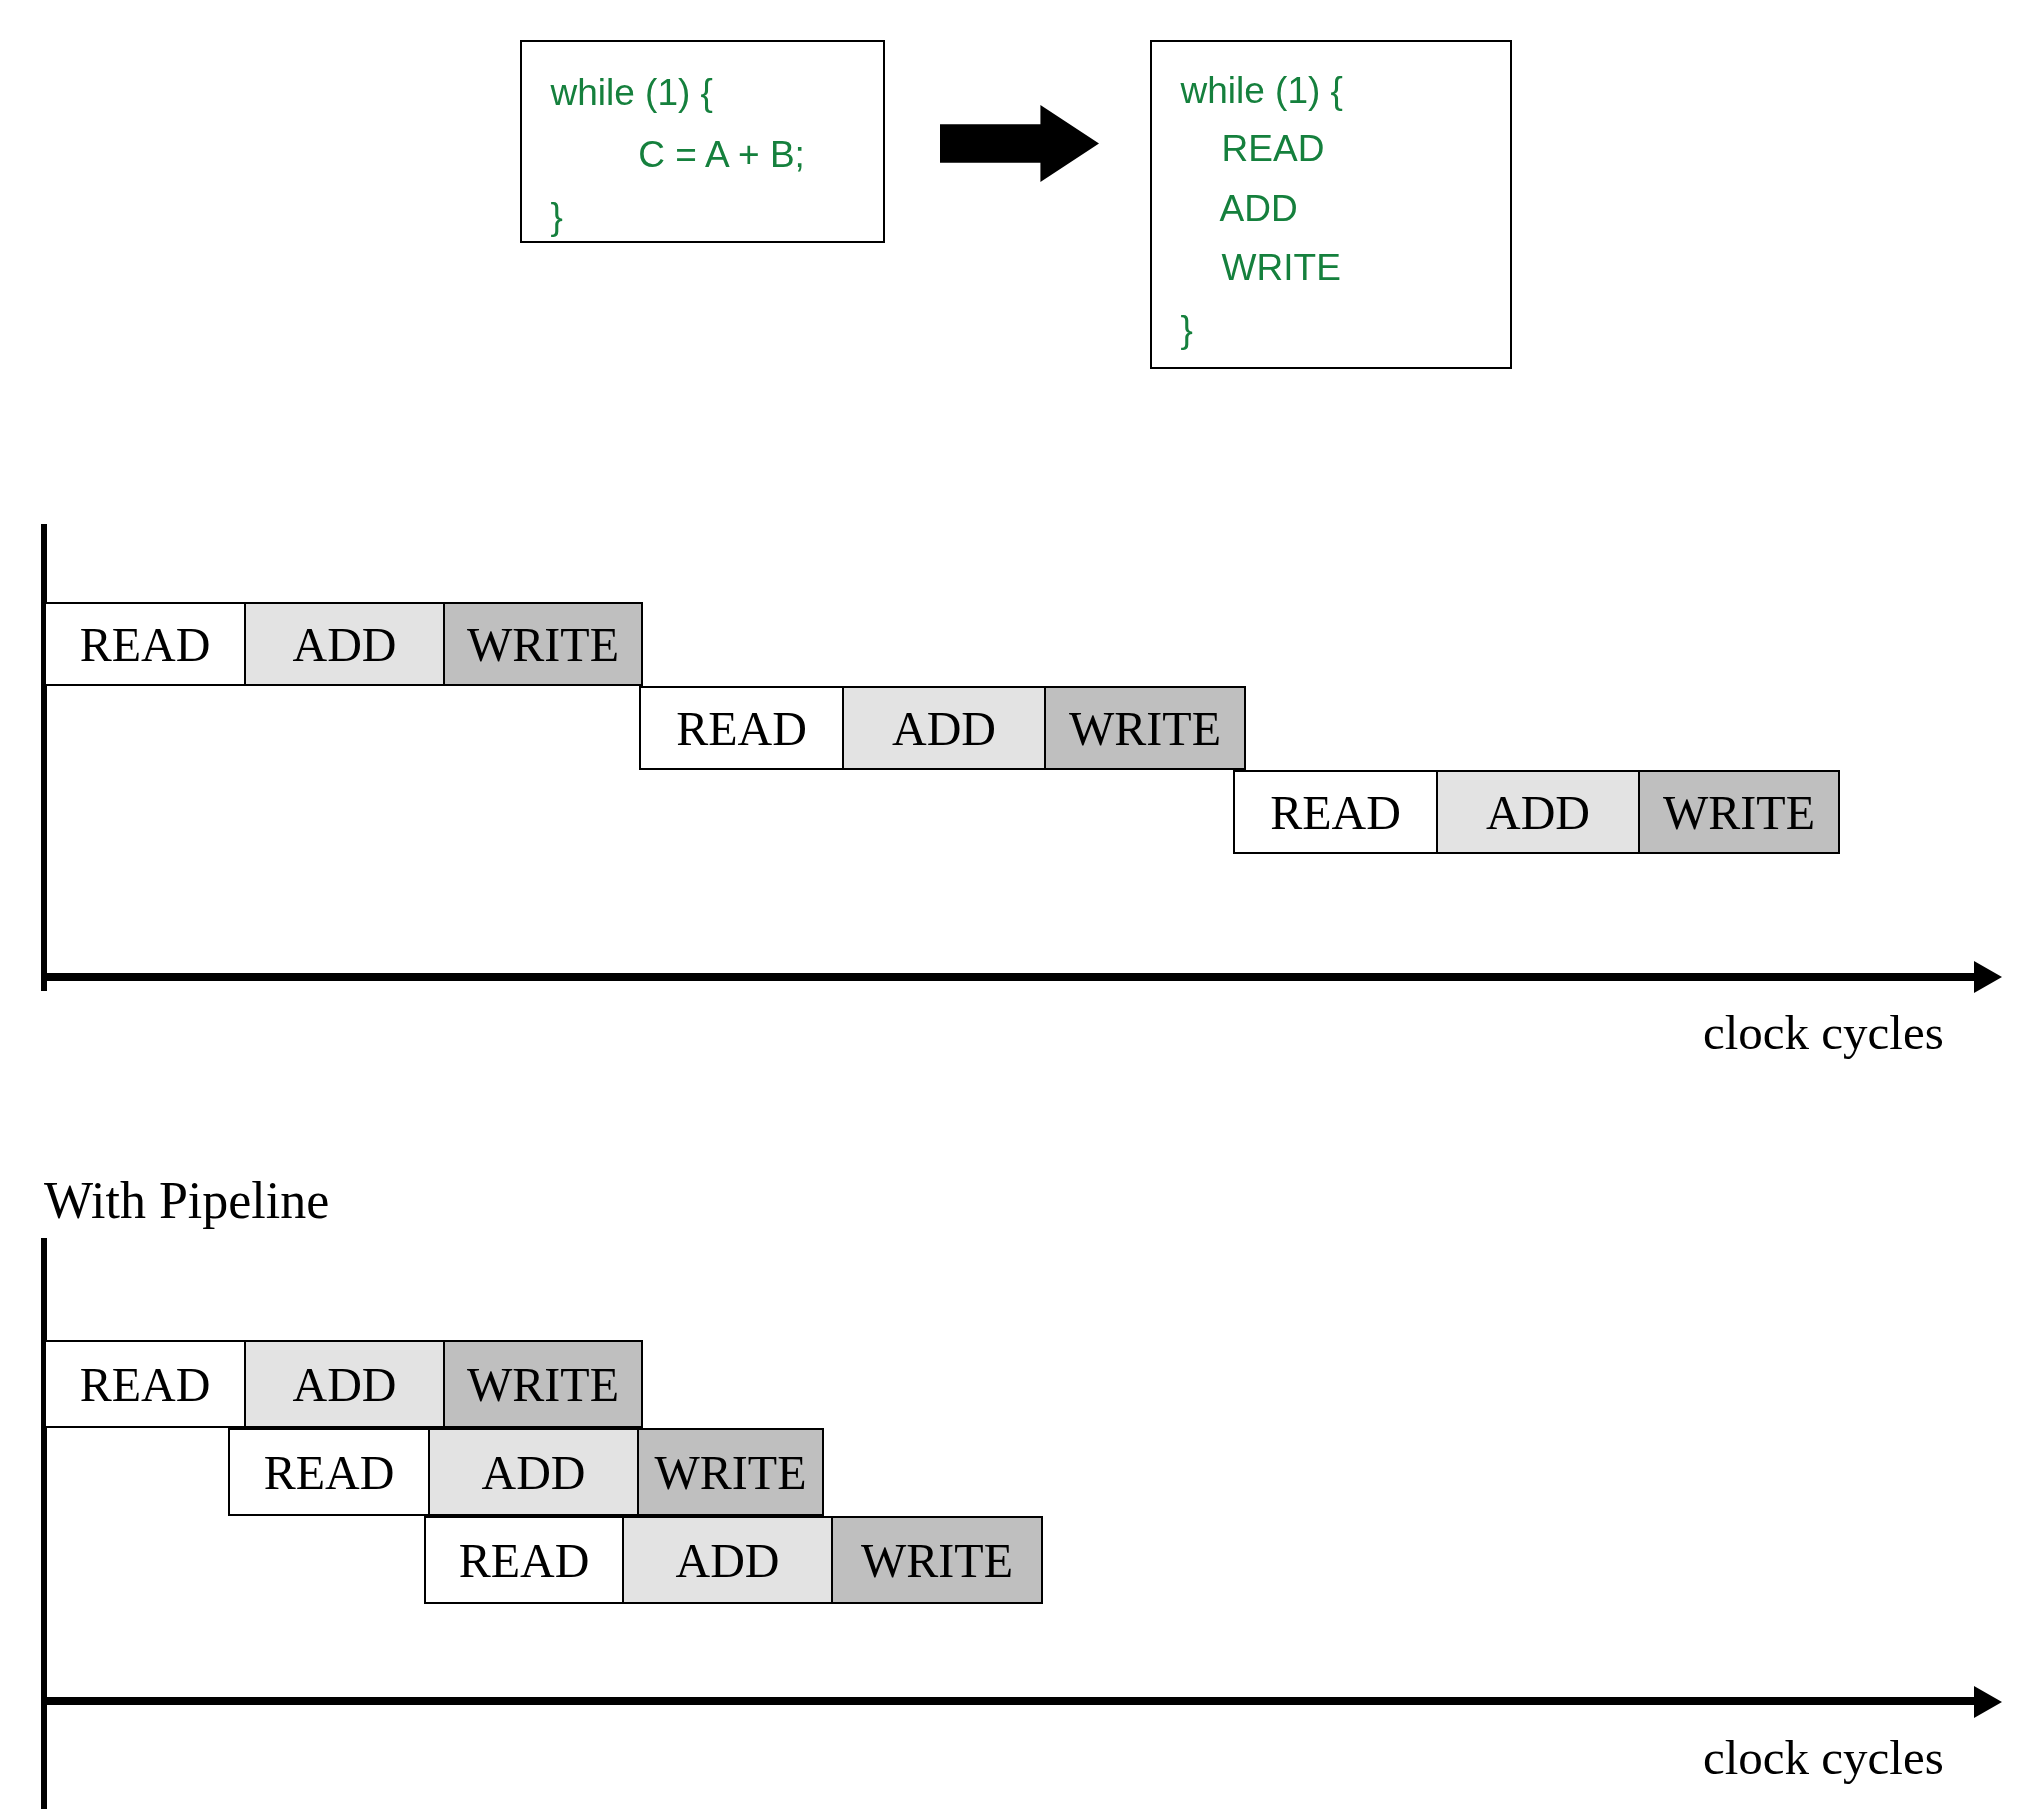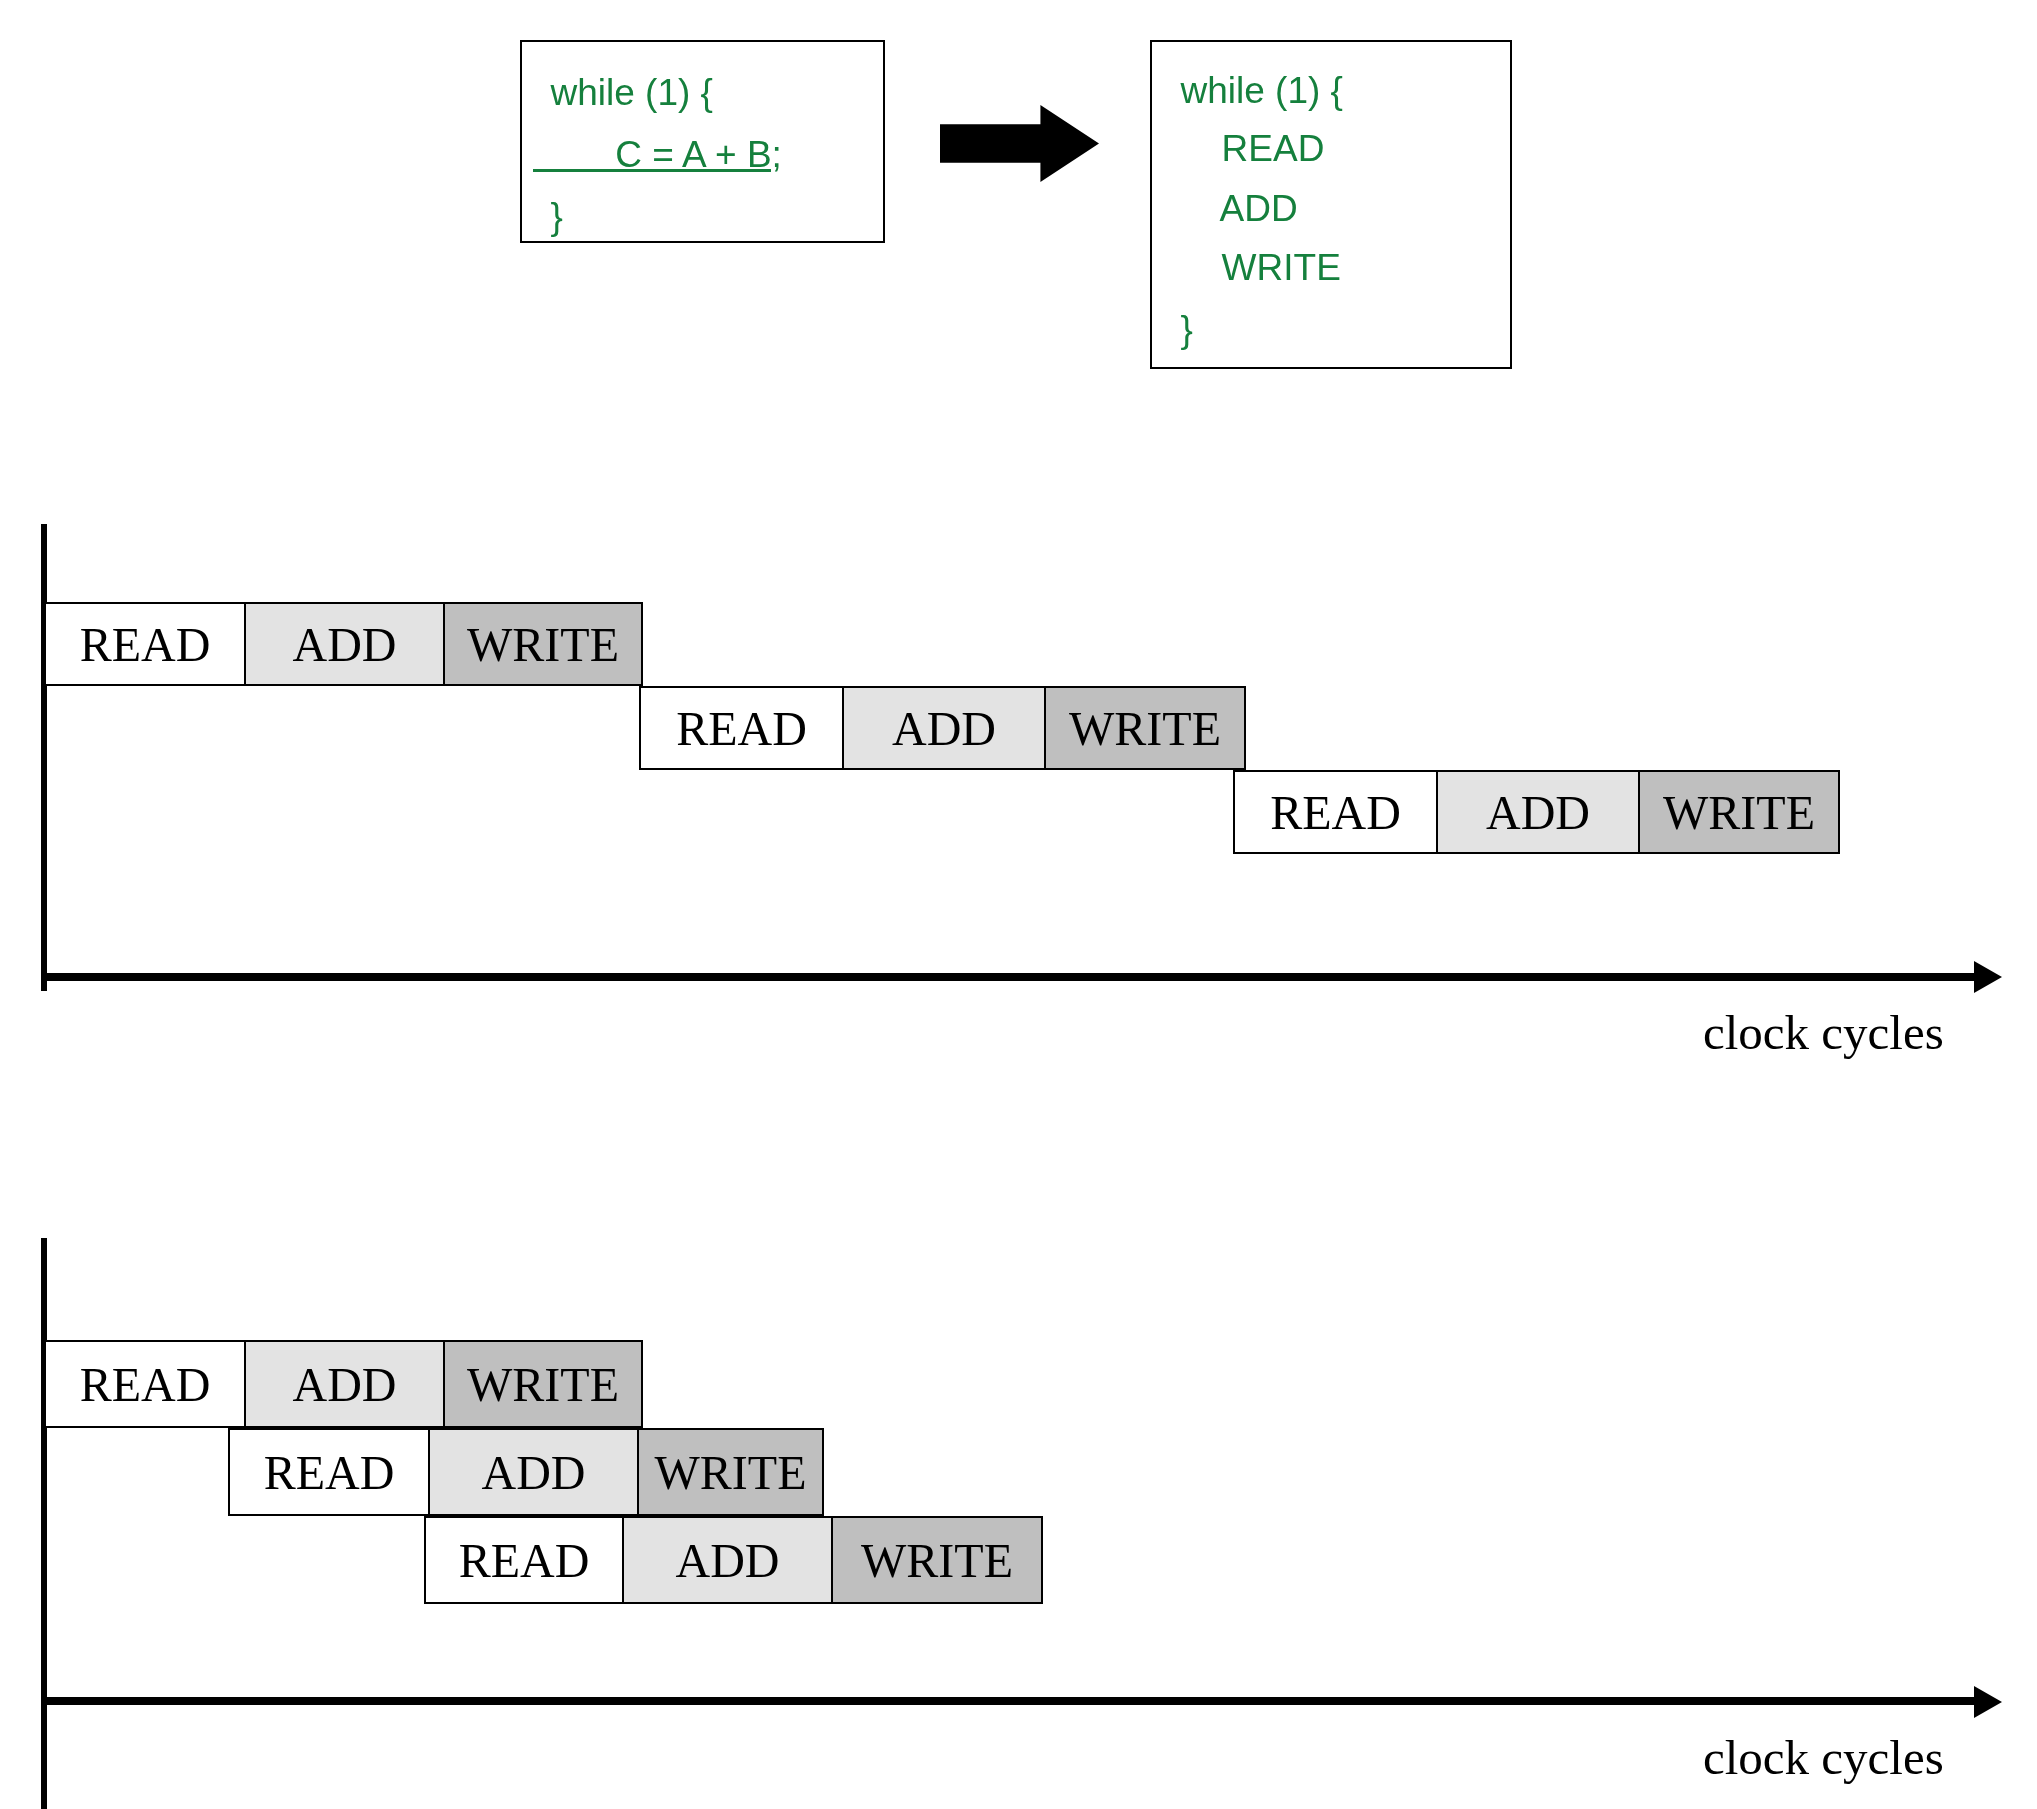--- a/index.html
+++ b/index.html
@@ -94,21 +94,21 @@
   .stage.add   { background: #e3e3e3; }
   .stage.write { background: #bfbfbf; }
 </style>
 </head>
 <body>
 
 <div id="page">
 
   <div class="code-box" style="left:520px; top:40px; width:365px; height:203px;">
     <span class="code-line" style="left:28.5px; top:32px;">while (1) {</span>
-    <span class="code-line" style="left:11px; top:94px;text-decoration:underline;">        C = A + B;</span>
+    <span class="code-line" style="left:34px; top:94px;">        C = A + B;</span>
     <span class="code-line" style="left:28.5px; top:156px;">}</span>
   </div>
 
   <svg class="block-arrow" style="left:940px; top:105px;" width="159" height="77" viewBox="0 0 190 92">
     <polygon points="0,23 120,23 120,0 190,46 120,92 120,69 0,69" fill="#000000"></polygon>
   </svg>
 
   <div class="code-box" style="left:1150px; top:40px; width:362px; height:329px;">
     <span class="code-line" style="left:28.5px; top:30px;">while (1) {</span>
     <span class="code-line" style="left:28.5px; top:88px;">    READ</span>
@@ -135,20 +135,21 @@
     <div class="stage add" style="width:205px; height:84px;">ADD</div>
     <div class="stage write" style="width:202px; height:84px;">WRITE</div>
   </div>
 
   <div class="stage-row" style="left:1233px; top:770px;">
     <div class="stage read" style="width:205px; height:84px;">READ</div>
     <div class="stage add" style="width:205px; height:84px;">ADD</div>
     <div class="stage write" style="width:202px; height:84px;">WRITE</div>
   </div>
 
+  <div class="section-title" style="left:44px; top:1171px;">With Pipeline</div>
 
   <div class="y-axis" style="left:41px; top:1238px; height:571px;"></div>
 
   <div class="x-axis-line" style="left:41px; top:1697px; width:1938px;"></div>
   <div class="x-axis-head" style="left:1974px; top:1686px;"></div>
   <div class="axis-label" style="left:1703px; top:1729px;">clock cycles</div>
 
   <div class="stage-row" style="left:44px; top:1340px;">
     <div class="stage read" style="width:202px; height:88px;">READ</div>
     <div class="stage add" style="width:202px; height:88px;">ADD</div>

